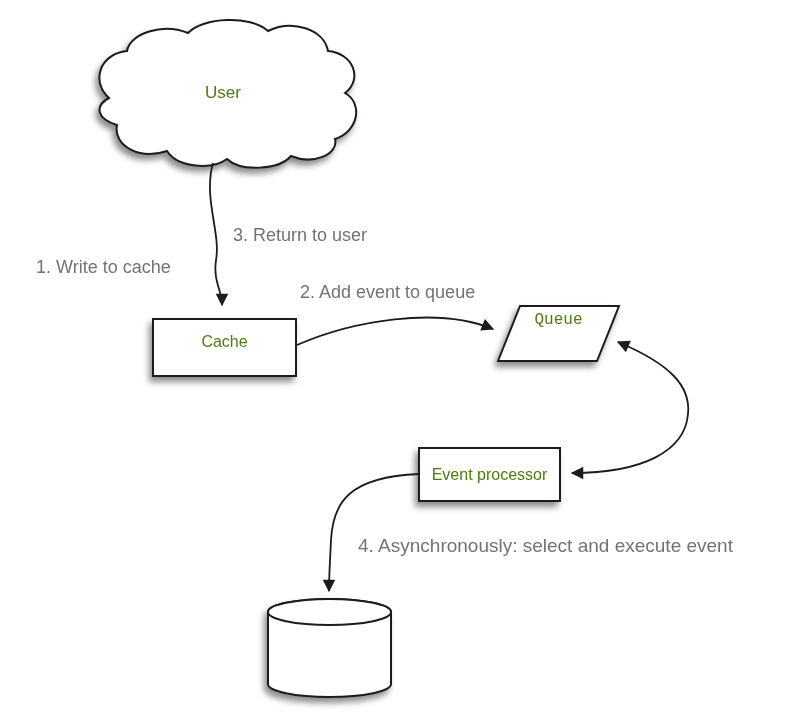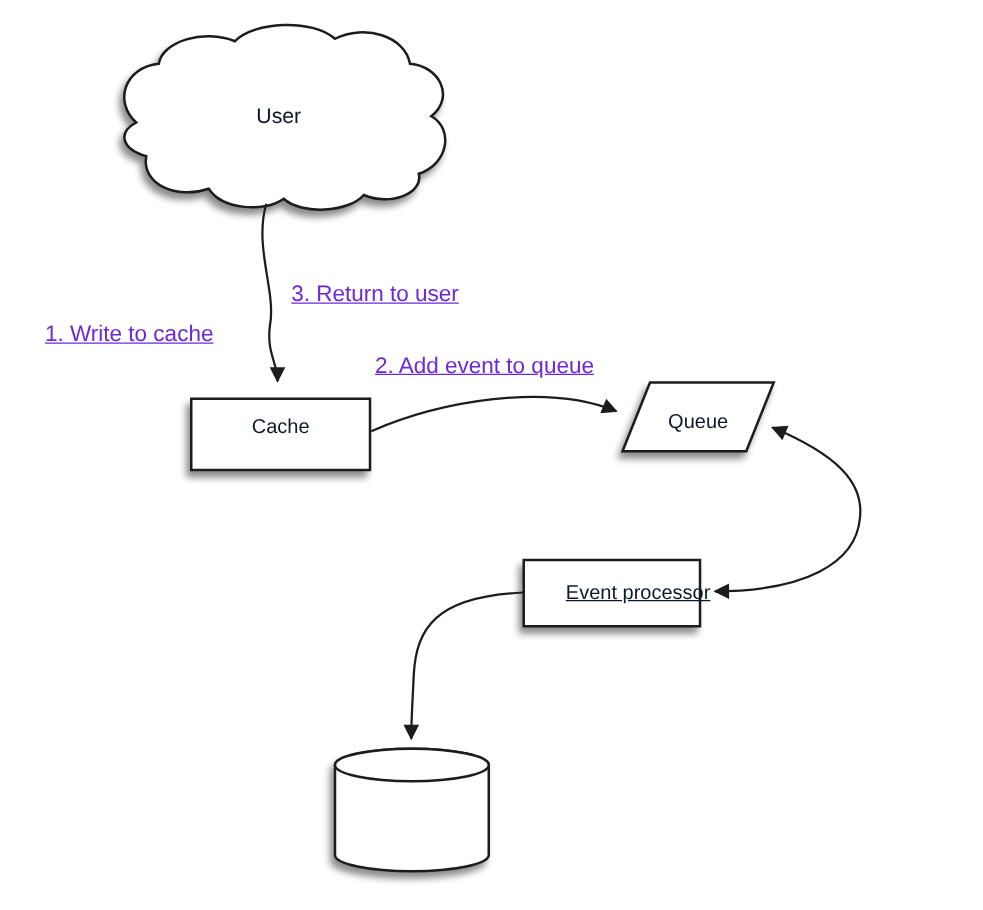--- a/index.html
+++ b/index.html
@@ -25,32 +25,31 @@
     stroke: #1c1c1c;
     stroke-width: 2;
   }
   .edge {
     fill: none;
     stroke: #1c1c1c;
     stroke-width: 1.8;
   }
   .label {
     position: absolute;
-    color: #6d28d9;
+    color: #737373;
     font-size: 18px;
     white-space: nowrap;
     line-height: 1.2;
-    text-decoration: underline;
   }
   .node-label {
     position: absolute;
     display: flex;
     align-items: center;
     justify-content: center;
-    color: #0f172a;
+    color: #4d7c0f;
     font-size: 16px;
     white-space: nowrap;
   }
   .label-step4 { font-size: 19px; }
 </style>
 </head>
 <body>
 
 <div id="stage">
 
@@ -102,25 +101,26 @@
     <g filter="url(#ds)">
       <path class="shape-stroke" d="M 268,612 L 268,684 A 61.5,13 0 0 0 391,684 L 391,612 A 61.5,13 0 0 0 268,612 Z"></path>
       <ellipse class="shape-stroke" cx="329.5" cy="612" rx="61.5" ry="13"></ellipse>
     </g>
   </svg>
 
   <div class="node-label" style="left:143px; top:78px; width:160px; height:30px; font-size:17px;">User</div>
 
   <div class="node-label" style="left:153px; top:319px; width:143px; height:45px;">Cache</div>
 
-  <div class="node-label" style="left:498px; top:312px; width:121px; height:51px;">Queue</div>
+  <div class="node-label" style="left:498px; top:294px; width:121px; height:51px;font-family:Liberation Mono, monospace;">Queue</div>
 
-  <div class="node-label" style="left:440px; top:448px; width:141px; height:53px;text-decoration:underline;">Event processor</div>
+  <div class="node-label" style="left:419px; top:448px; width:141px; height:53px;">Event processor</div>
 
 
   <div class="label" style="left:36px; top:257px;">1. Write to cache</div>
 
   <div class="label" style="left:233px; top:225px;">3. Return to user</div>
 
   <div class="label" style="left:300px; top:282px;text-align:right;">2. Add event to queue</div>
 
+  <div class="label label-step4" style="left:358px; top:535px;">4. Asynchronously: select and execute event</div>
 
 </div>
 
 </body></html>

